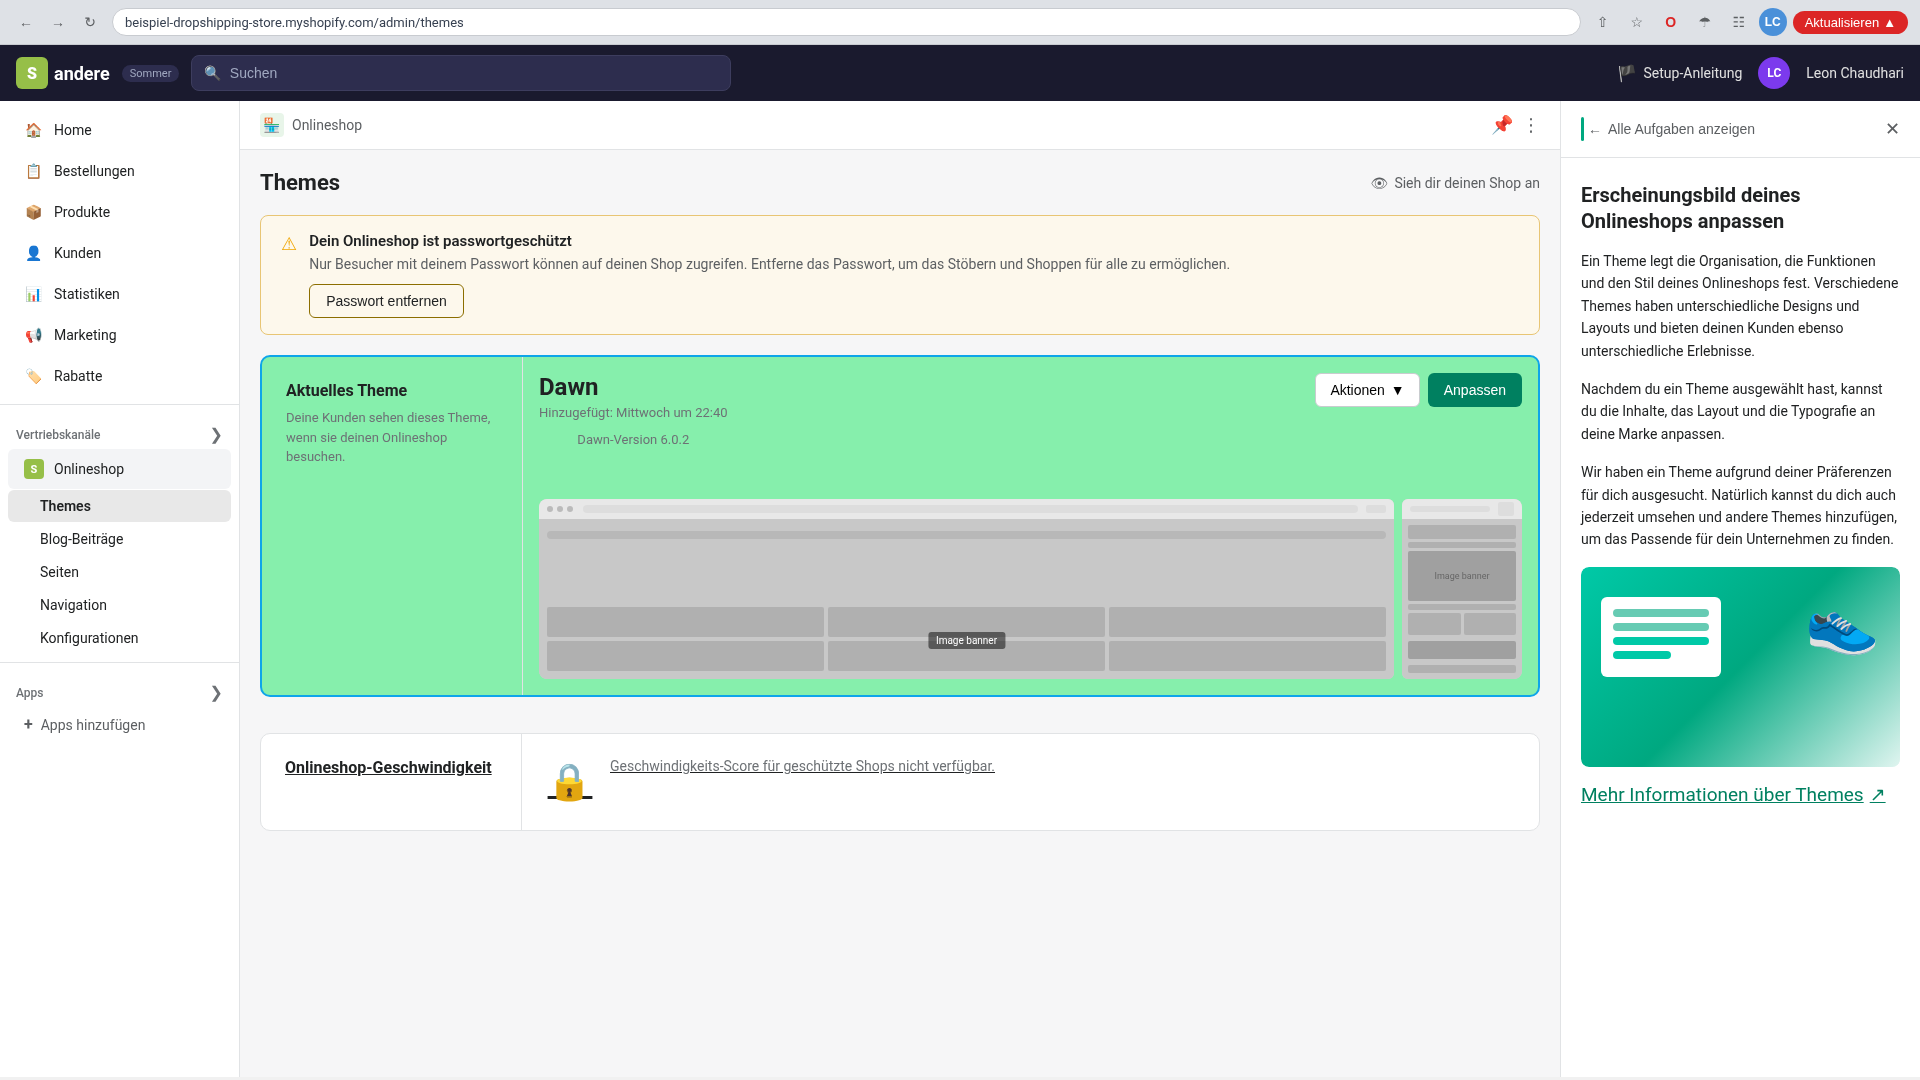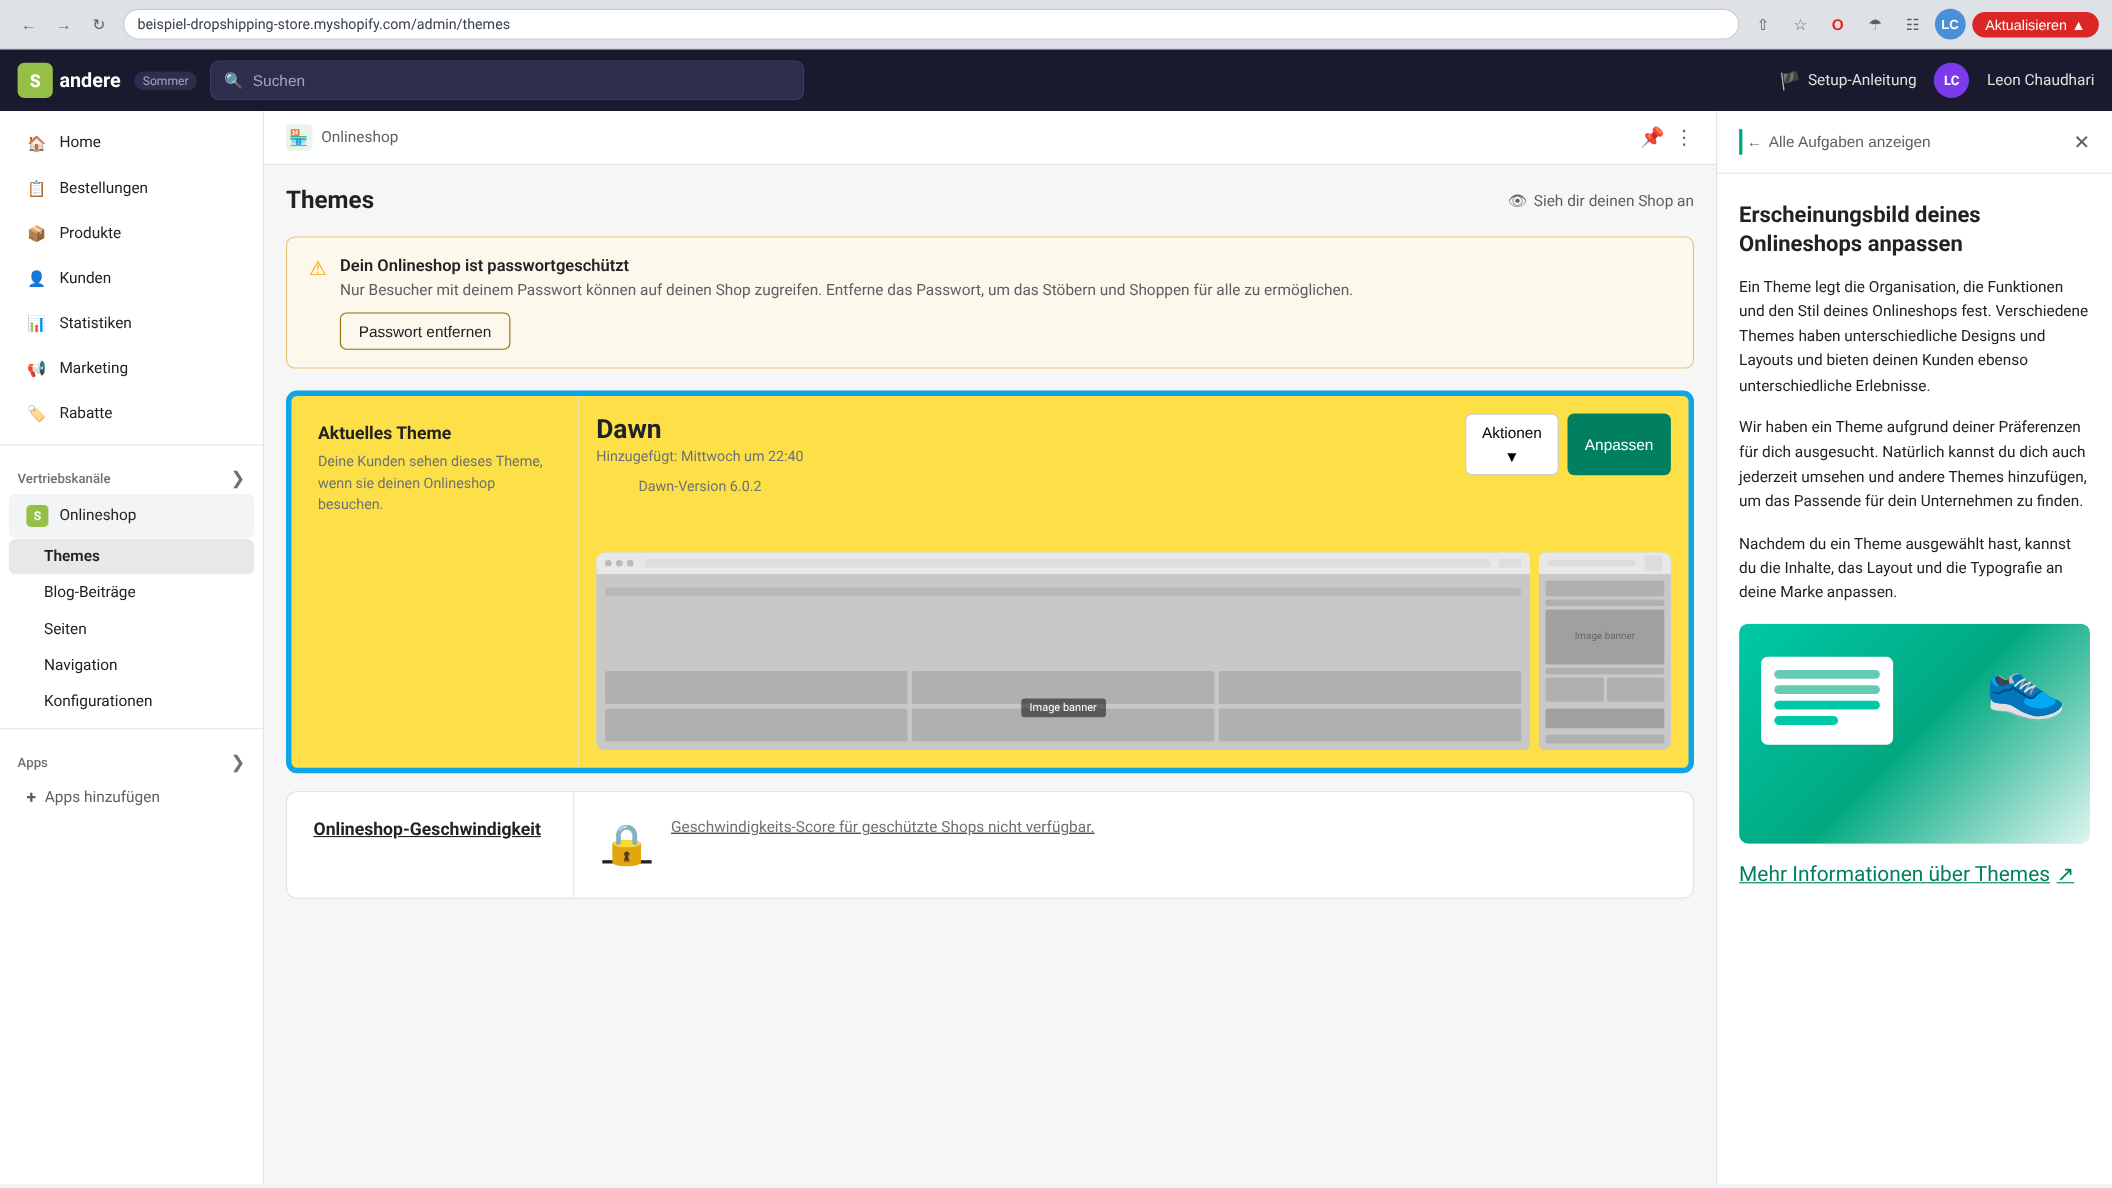--- a/index.html
+++ b/index.html
@@ -63,30 +63,30 @@
     .view-shop-link { display: flex; align-items: center; gap: 6px; color: #5c5f62; font-size: 14px; cursor: pointer; }
 
     
     .alert-banner { background: #fdf8ec; border: 1px solid #e8c574; border-radius: 8px; padding: 16px 20px; margin-bottom: 20px; display: flex; gap: 12px; }
     .alert-icon { color: #f0a500; font-size: 18px; flex-shrink: 0; margin-top: 1px; }
     .alert-title { font-weight: 600; font-size: 15px; margin-bottom: 6px; color: #202223; }
     .alert-text { font-size: 14px; color: #5c5f62; margin-bottom: 12px; }
     .alert-btn { border: 1px solid #8c6e00; background: transparent; padding: 8px 16px; border-radius: 6px; cursor: pointer; font-size: 14px; color: #202223; }
 
     
-    .theme-section { background: #fde047; border: 5px solid #0ea5e9; border-radius: 10px; overflow: hidden; margin-bottom: 16px; }
+    .theme-section { background: #86efac; border: 2px solid #0ea5e9; border-radius: 10px; overflow: hidden; margin-bottom: 36px; }
     .theme-section-inner { display: flex; gap: 0; }
     .theme-info { padding: 24px; width: 260px; flex-shrink: 0; }
     .theme-section-title { font-size: 16px; font-weight: 700; margin-bottom: 8px; }
     .theme-section-desc { font-size: 13px; color: #6d7175; line-height: 1.5; }
     .theme-preview { flex: 1; padding: 16px; border-left: 1px solid #e1e3e5; }
     .theme-name { font-size: 24px; font-weight: 700; margin-bottom: 4px; }
     .theme-meta { font-size: 13px; color: #6d7175; margin-bottom: 12px; text-align: center; }
     .theme-actions { display: flex; gap: 8px; float: right; margin-bottom: 12px; }
-    .aktionen-btn { display: flex; align-items: center; gap: 6px; border: 1px solid #c9cccf; background: #fff; padding: 8px 14px; border-radius: 6px; cursor: pointer; font-size: 14px; font-weight: 500; flex-direction: column; }
+    .aktionen-btn { display: flex; align-items: center; gap: 6px; border: 1px solid #c9cccf; background: #fff; padding: 8px 14px; border-radius: 6px; cursor: pointer; font-size: 14px; font-weight: 500; }
     .anpassen-btn { background: #008060; color: white; border: none; padding: 8px 16px; border-radius: 6px; cursor: pointer; font-size: 14px; font-weight: 500; }
     .theme-preview-image { border-radius: 8px; overflow: hidden; display: flex; gap: 8px; margin-top: 40px; }
     .preview-main { flex: 1; background: #d1d1d1; border-radius: 6px; height: 180px; display: flex; flex-direction: column; overflow: hidden; position: relative; }
     .preview-browser-bar { background: #e8e8e8; height: 20px; display: flex; align-items: center; padding: 0 8px; gap: 4px; }
     .preview-dot { width: 6px; height: 6px; border-radius: 50%; background: #bbb; }
     .preview-body { flex: 1; background: #c8c8c8; display: flex; flex-direction: column; align-items: center; justify-content: flex-end; position: relative; }
     .preview-grid { display: grid; grid-template-columns: repeat(3, 1fr); gap: 4px; padding: 8px; width: 100%; }
     .preview-grid-item { background: #b0b0b0; border-radius: 2px; height: 30px; }
     .preview-banner-label { position: absolute; bottom: 30px; left: 50%; transform: translateX(-50%); background: rgba(0,0,0,0.5); color: white; font-size: 10px; padding: 3px 8px; border-radius: 3px; white-space: nowrap; }
     .preview-side { width: 120px; background: #d1d1d1; border-radius: 6px; height: 180px; display: flex; flex-direction: column; overflow: hidden; }
@@ -385,22 +385,22 @@
           <button class="back-btn">
             <span>←</span>
             <span>Alle Aufgaben anzeigen</span>
           </button>
         </div>
         <button class="close-btn">✕</button>
       </div>
       <div class="right-panel-content">
         <h2 class="panel-heading">Erscheinungsbild deines Onlineshops anpassen</h2>
         <p class="panel-text">Ein Theme legt die Organisation, die Funktionen und den Stil deines Onlineshops fest. Verschiedene Themes haben unterschiedliche Designs und Layouts und bieten deinen Kunden ebenso unterschiedliche Erlebnisse.</p>
+        <p class="panel-text">Nachdem du ein Theme ausgewählt hast, kannst du die Inhalte, das Layout und die Typografie an deine Marke anpassen.</p>
         <p class="panel-text">Wir haben ein Theme aufgrund deiner Präferenzen für dich ausgesucht. Natürlich kannst du dich auch jederzeit umsehen und andere Themes hinzufügen, um das Passende für dein Unternehmen zu finden.</p>
-        <p class="panel-text">Nachdem du ein Theme ausgewählt hast, kannst du die Inhalte, das Layout und die Typografie an deine Marke anpassen.</p>
 
         <div class="panel-illustration">
           <div class="illustration-content">
             <div class="illustration-mockup">
               <div class="mockup-wavy"></div>
               <div class="mockup-wavy"></div>
               <div class="mockup-line"></div>
               <div class="mockup-line short"></div>
             </div>
             <div class="illustration-shoe">👟</div>

